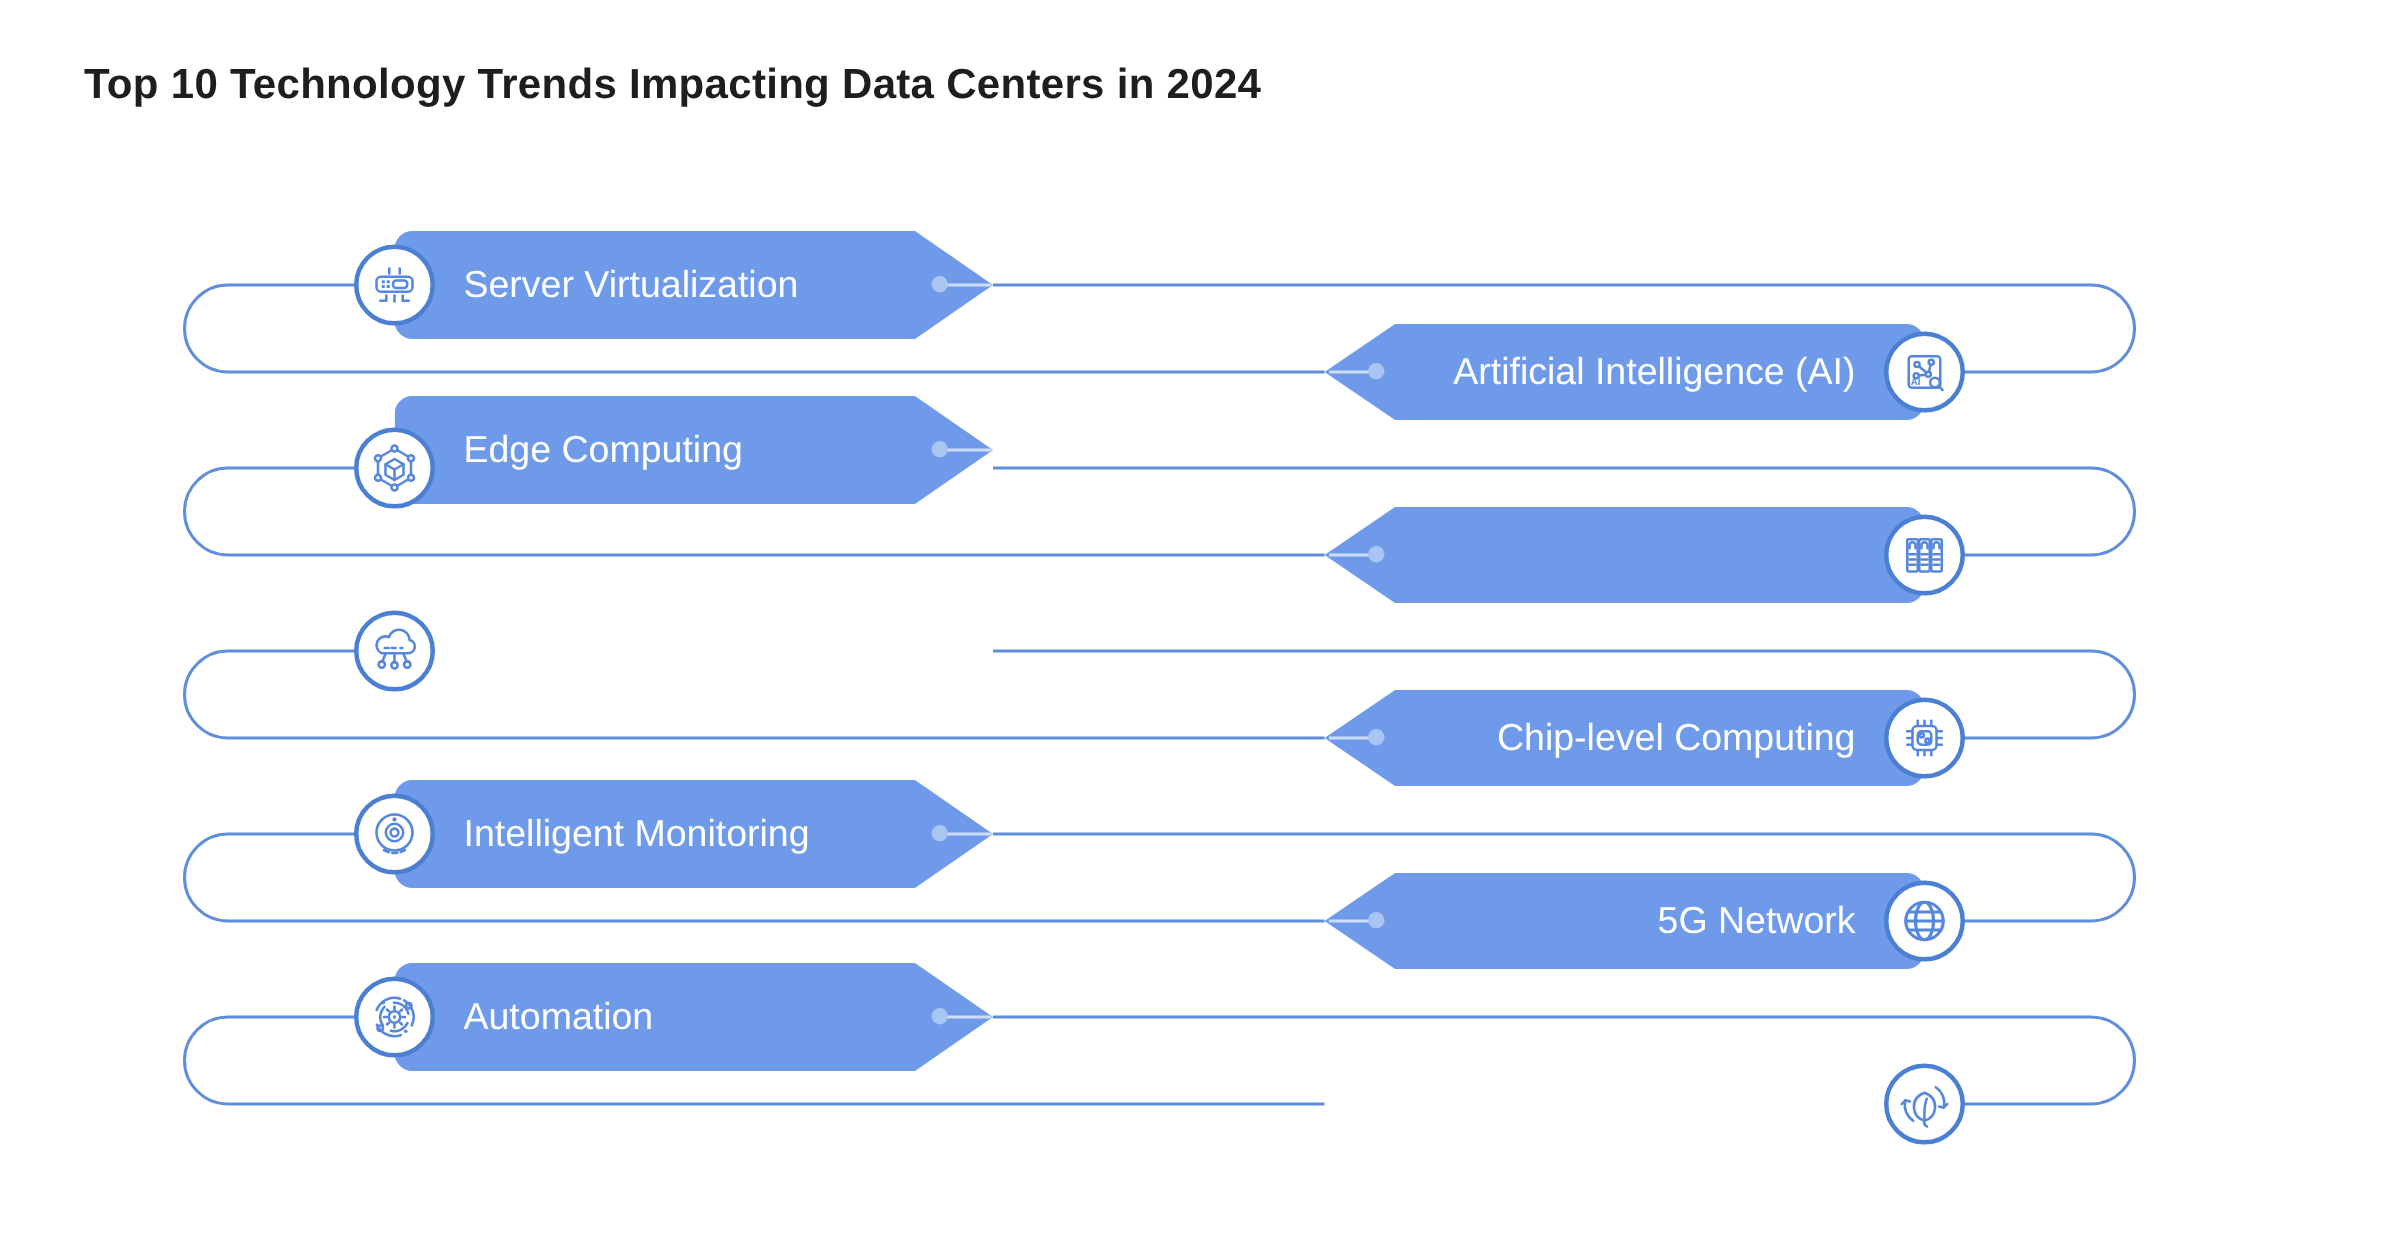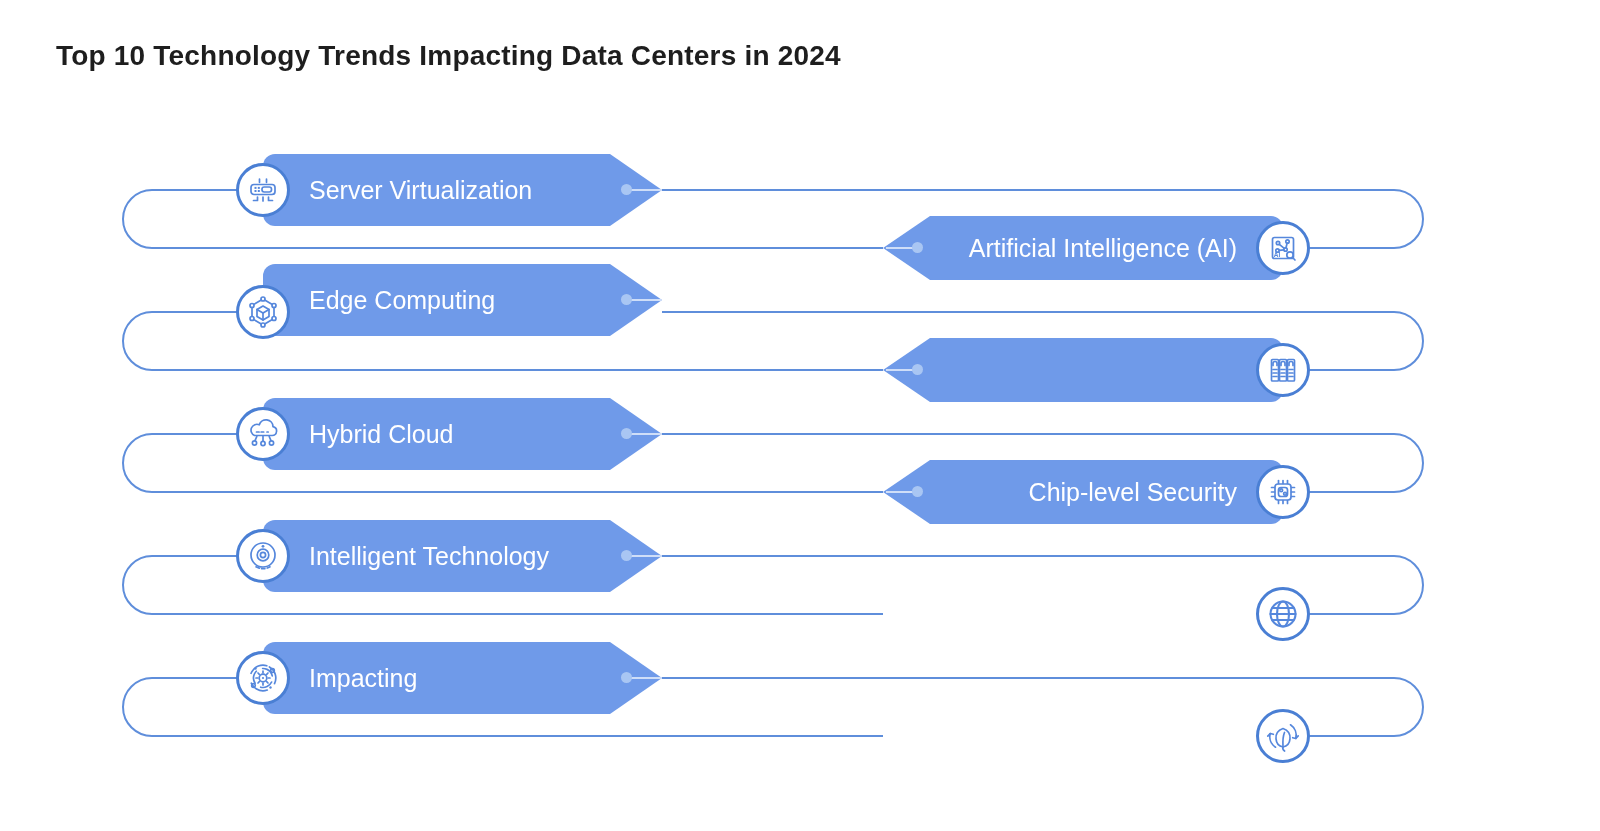--- a/index.html
+++ b/index.html
@@ -142,41 +142,36 @@
       <line x1="18" y1="23" x2="22" y2="23"></line>
       <line x1="18" y1="26.5" x2="22" y2="26.5"></line>
       <rect x="24.5" y="9.5" width="7" height="21.5" rx="1"></rect>
       <path d="M26 15.5v-2a2 2 0 0 1 4 0v2"></path>
       <line x1="26" y1="19.5" x2="30" y2="19.5"></line>
       <line x1="26" y1="23" x2="30" y2="23"></line>
       <line x1="26" y1="26.5" x2="30" y2="26.5"></line>
     </svg>
   </div>
 
-  <div class="banner left bl2">
-    <span class="label">Hybrid Cloud</span>
-    <span class="tipline"></span>
-    <span class="dot"></span>
-  </div>
   <div class="circle cl cl2">
     <svg viewBox="0 0 40 40">
       <path d="M11.5 21.5h17.5a4.5 4.5 0 0 0 1-8.9a7 7 0 0 0-13.7-1.8a5 5 0 0 0-4.8 10.7Z"></path>
       <line x1="13.5" y1="18" x2="21.5" y2="18" stroke-dasharray="2.6 2"></line>
       <line x1="24" y1="18" x2="25.2" y2="18"></line>
       <line x1="13.8" y1="22.5" x2="12" y2="26.6"></line>
       <line x1="20" y1="22" x2="20" y2="27"></line>
       <line x1="26.2" y1="22.5" x2="28" y2="26.6"></line>
       <circle cx="11.5" cy="29" r="2.1"></circle>
       <circle cx="20" cy="29.5" r="2.1"></circle>
       <circle cx="28.5" cy="29" r="2.1"></circle>
     </svg>
   </div>
 
   <div class="banner right br2">
-    <span class="label">Chip-level Security</span>
+    <span class="label">Chip-level Computing</span>
     <span class="tipline"></span>
     <span class="dot"></span>
   </div>
   <div class="circle cr cr2">
     <svg viewBox="0 0 40 40">
       <rect x="12" y="12" width="16" height="16" rx="3"></rect>
       <rect x="15.5" y="15.5" width="9" height="9" rx="2.5"></rect>
       <circle cx="18.2" cy="18.2" r="1.4"></circle>
       <circle cx="22" cy="21.8" r="1.4"></circle>
       <line x1="15.5" y1="8.5" x2="15.5" y2="11.5"></line>
@@ -188,46 +183,51 @@
       <line x1="8.5" y1="15.5" x2="11.5" y2="15.5"></line>
         <line x1="8.5" y1="20" x2="11.5" y2="20"></line>
         <line x1="8.5" y1="24.5" x2="11.5" y2="24.5"></line>
       <line x1="28.5" y1="15.5" x2="31.5" y2="15.5"></line>
         <line x1="28.5" y1="20" x2="31.5" y2="20"></line>
         <line x1="28.5" y1="24.5" x2="31.5" y2="24.5"></line>
     </svg>
   </div>
 
   <div class="banner left bl3">
-    <span class="label">Intelligent Technology</span>
+    <span class="label">Intelligent Monitoring</span>
     <span class="tipline"></span>
     <span class="dot"></span>
   </div>
   <div class="circle cl cl3">
     <svg viewBox="0 0 40 40">
       <circle cx="20" cy="19" r="12"></circle>
       <circle cx="20" cy="19" r="5.8"></circle>
       <circle cx="20" cy="19" r="2.6"></circle>
       <circle class="fill" cx="20" cy="10.3" r="1.4"></circle>
       <path d="M13 30.8q7 3.8 14 0" stroke-dasharray="3.4 2.4"></path>
     </svg>
   </div>
 
+  <div class="banner right br3">
+    <span class="label">5G Network</span>
+    <span class="tipline"></span>
+    <span class="dot"></span>
+  </div>
   <div class="circle cr cr3">
     <svg viewBox="0 0 40 40">
       <circle class="thick" cx="20" cy="20" r="12.5"></circle>
       <ellipse class="thick" cx="20" cy="20" rx="6" ry="12.5"></ellipse>
       <line class="thick" x1="9.5" y1="14" x2="30.5" y2="14"></line>
       <line class="thick" x1="7.5" y1="20" x2="32.5" y2="20"></line>
       <line class="thick" x1="9.5" y1="26" x2="30.5" y2="26"></line>
     </svg>
   </div>
 
   <div class="banner left bl4">
-    <span class="label">Impacting</span>
+    <span class="label">Automation</span>
     <span class="tipline"></span>
     <span class="dot"></span>
   </div>
   <div class="circle cl cl4">
     <svg viewBox="0 0 40 40">
       <circle cx="20" cy="20" r="3.8"></circle>
       <circle class="fill" cx="20" cy="20" r="1.1"></circle>
       <line x1="25.2" y1="20" x2="27" y2="20"></line>
         <line x1="13" y1="20" x2="14.8" y2="20"></line>
       <line x1="20" y1="25.2" x2="20" y2="27"></line>

